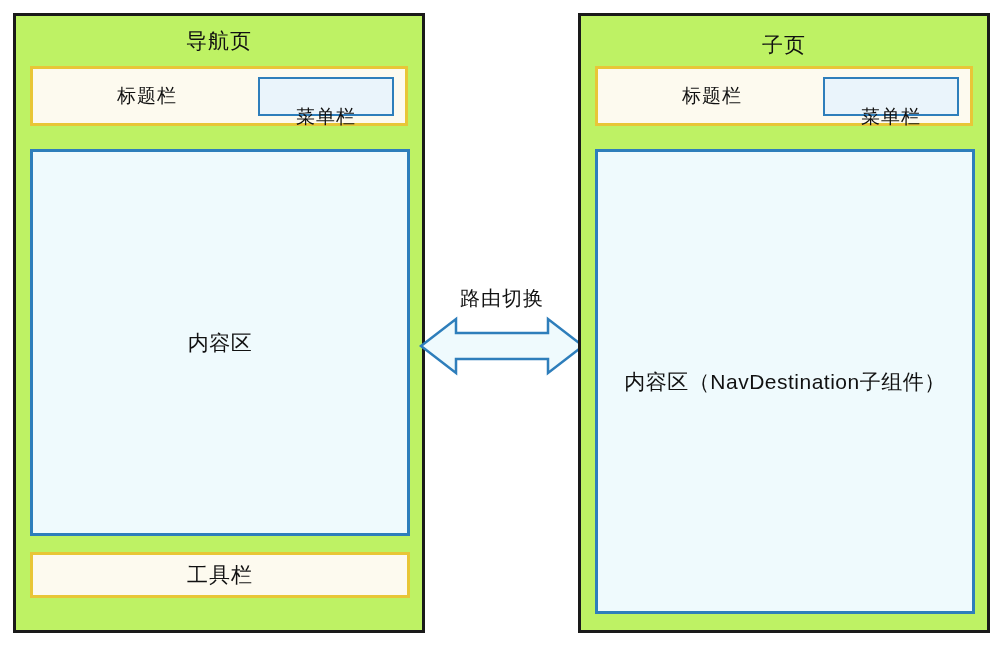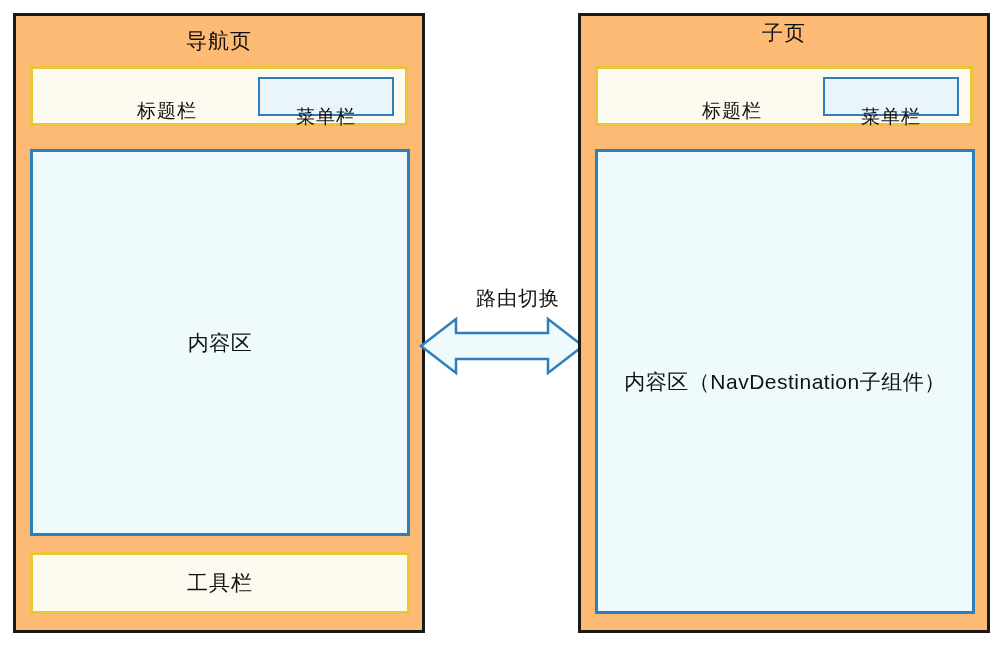--- a/index.html
+++ b/index.html
@@ -19,21 +19,21 @@
     position: relative;
     width: 1003px;
     height: 649px;
   }
 
   
   .page-panel {
     position: absolute;
     box-sizing: border-box;
     border: 3px solid #1a1a1a;
-    background: #fdba74;
+    background: #bef264;
   }
   #panel-nav  { left: 13px;  top: 13px; width: 412px; height: 620px; }
   #panel-sub  { left: 578px; top: 13px; width: 412px; height: 620px; }
 
   .panel-title {
     position: absolute;
     left: 0;
     right: 0;
     text-align: center;
     font-size: 21px;
@@ -43,22 +43,21 @@
     white-space: nowrap;
   }
 
   
   .titlebar {
     position: absolute;
     box-sizing: border-box;
     border: 3px solid #e8c637;
     background: #fdfaef;
     display: flex;
-    align-items: flex-end;
-    padding-left: 20px;
+    align-items: center;
   }
   .titlebar-label {
     flex: 0 0 auto;
     font-size: 19px;
     line-height: 24px;
     letter-spacing: 1px;
     color: #111111;
     white-space: nowrap;
   }
 
@@ -121,21 +120,21 @@
   
   #connector {
     position: absolute;
     left: 418px;
     top: 285px;
     width: 168px;
     height: 95px;
   }
   #route-label {
     position: absolute;
-    left: 16px;
+    left: 0;
     top: 0;
     width: 168px;
     text-align: center;
     font-size: 20px;
     line-height: 26px;
     letter-spacing: 1px;
     color: #111111;
     white-space: nowrap;
   }
   #arrow-svg {
@@ -161,35 +160,35 @@
     </div>
 
     <div class="menubar" style="left:242px; top:61px; width:136px; height:39px;">
       <span class="menubar-label">菜单栏</span>
     </div>
 
     <div class="contentbox" style="left:14px; top:133px; width:380px; height:387px;">
       <div class="line">内容区</div>
     </div>
 
-    <div class="toolbar" style="left:14px; top:536px; width:380px; height:62px;">
+    <div class="toolbar" style="left:14px; top:536px; width:380px; height:46px;">
       <span class="toolbar-label">工具栏</span>
     </div>
   </div>
 
   <div id="connector">
     <div id="route-label">路由切换</div>
     <svg id="arrow-svg" viewBox="0 0 168 60" preserveAspectRatio="none">
       <polygon points="3,30 38,3 38,17 130,17 130,3 165,30 130,57 130,43 38,43 38,57" fill="#effafd" stroke="#2e7ebb" stroke-width="2.5" stroke-linejoin="miter"></polygon>
     </svg>
   </div>
 
   <div id="panel-sub" class="page-panel">
 
-    <div class="panel-title" style="top:4px;">子页</div>
+    <div class="panel-title" style="top:16px;">子页</div>
 
     <div class="titlebar" style="left:14px; top:50px; width:378px; height:60px;">
       <span class="titlebar-label" style="margin-left:84px;">标题栏</span>
     </div>
 
     <div class="menubar" style="left:242px; top:61px; width:136px; height:39px;">
       <span class="menubar-label">菜单栏</span>
     </div>
 
     <div class="contentbox" style="left:14px; top:133px; width:380px; height:465px;">

